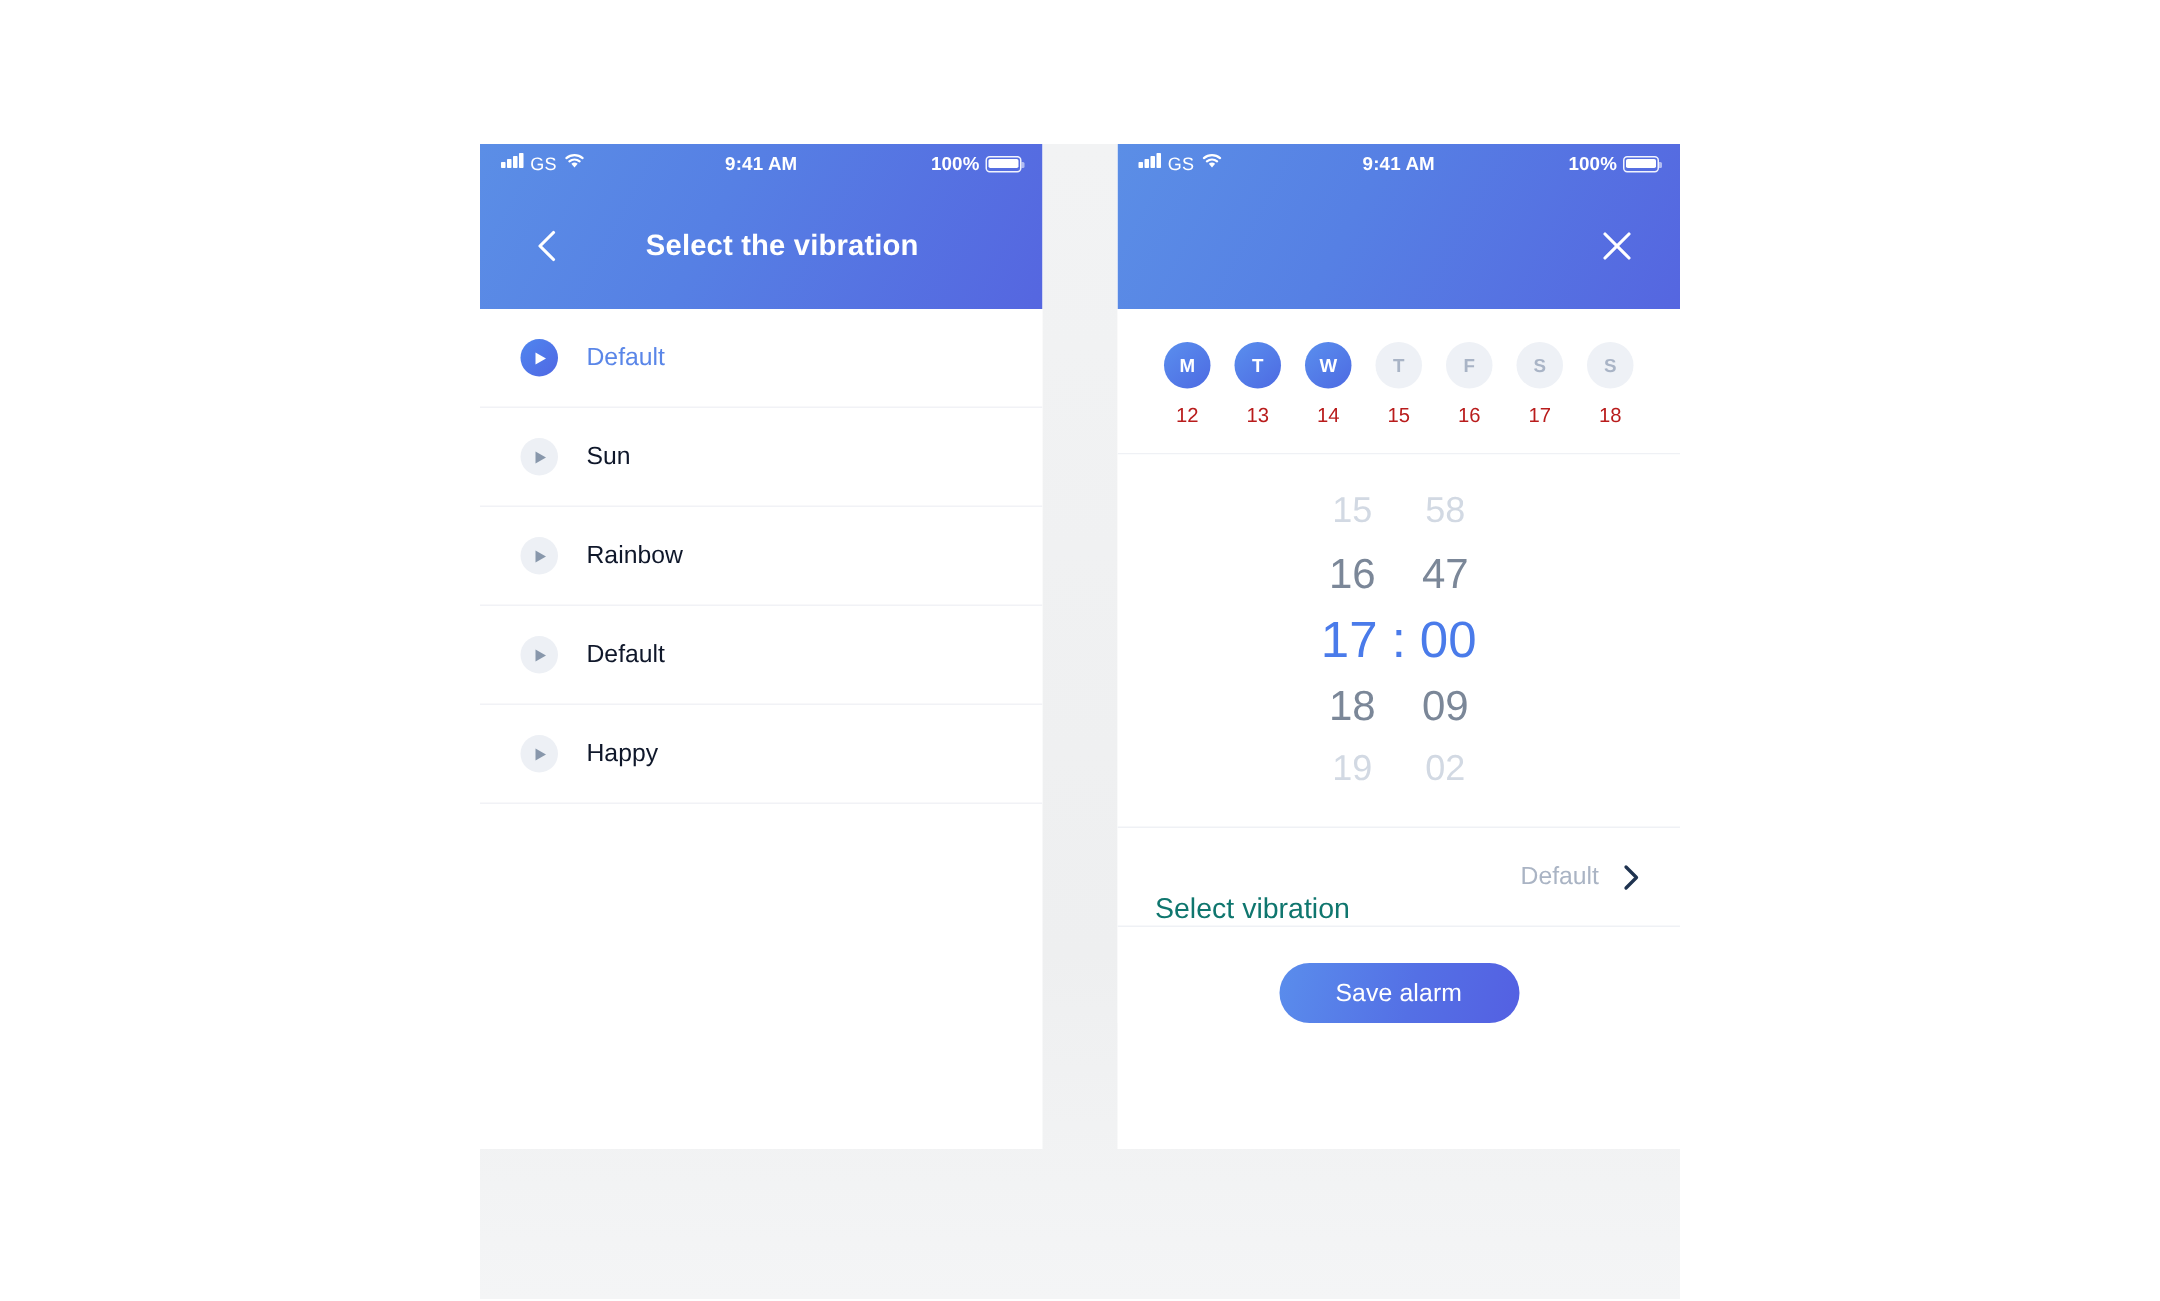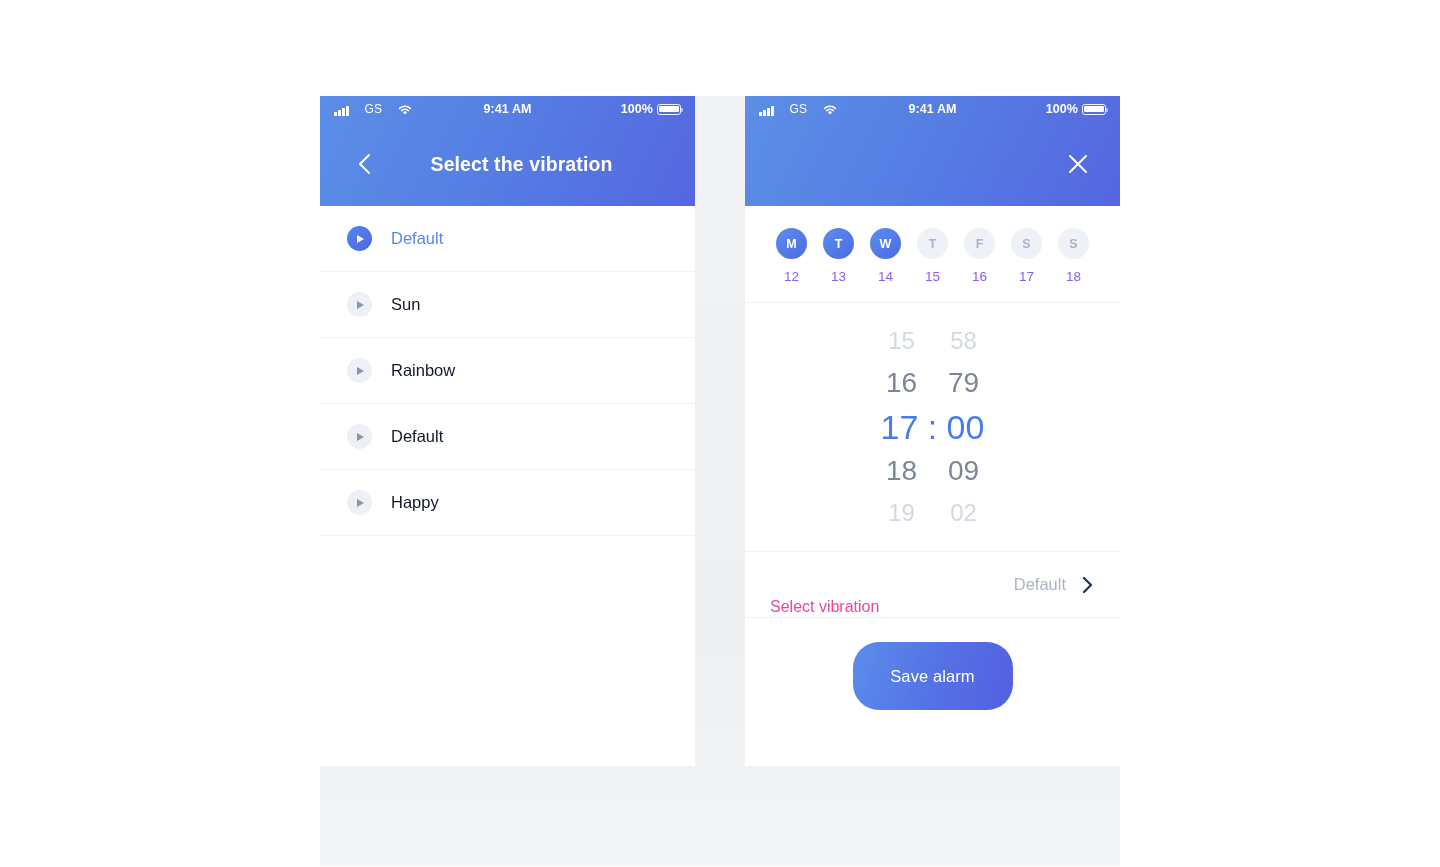--- a/index.html
+++ b/index.html
@@ -48,21 +48,21 @@
     background: transparent;
     display: flex;
     align-items: center;
     padding: 0 14px;
     color: #ffffff;
     font-size: 12.5px;
     font-weight: 600;
     letter-spacing: .1px;
     position: relative;
   }
-  .sb-left { display: flex; align-items: flex-end; gap: 16px; }
+  .sb-left { display: flex; align-items: flex-start; gap: 5px; }
   .sb-center {
     position: absolute;
     left: 0; right: 0;
     text-align: center;
     font-size: 12.5px;
     font-weight: 600;
     pointer-events: none;
   }
   .sb-right {
     margin-left: auto;
@@ -206,21 +206,21 @@
     justify-content: center;
     box-sizing: border-box;
   }
   .day.on .day-circle {
     background: linear-gradient(140deg, #5a8fee 0%, #4d6ae2 100%);
     color: #ffffff;
   }
   .day-num {
     margin-top: 10px;
     font-size: 13.5px;
-    color: #8b5cf6;
+    color: #b91c1c;
     font-weight: 400;
   }
 
   
   .timepicker {
     height: 248px;
     background: #ffffff;
     border-bottom: 1px solid #eff1f5;
     display: flex;
     flex-direction: column;
@@ -252,22 +252,22 @@
   .setting-row {
     height: 66px;
     display: flex;
     align-items: center;
     padding: 0 25px;
     border-bottom: 1px solid #eff1f5;
     box-sizing: border-box;
     background: #ffffff;
   }
   .setting-label {
-    font-size: 16px;
-    color: #ec4899;
+    font-size: 19px;
+    color: #0f766e;
     margin-top: 44px;
   }
   .setting-right {
     margin-left: auto;
     display: flex;
     align-items: center;
     gap: 14px;
   }
   .setting-value {
     font-size: 16.5px;
@@ -290,21 +290,21 @@
   
   .save-wrap {
     background: #ffffff;
     padding: 24px 0 0;
     display: flex;
     justify-content: center;
     flex: 1;
   }
   .save-btn {
     width: 160px;
-    height: 68px;
+    height: 40px;
     border-radius: 26px;
     border: none;
     background: linear-gradient(105deg, #5a8dec 0%, #5470e5 55%, #5460e2 100%);
     color: #ffffff;
     font-size: 16.5px;
     font-family: "Liberation Sans", sans-serif;
     letter-spacing: .1px;
     cursor: pointer;
   }
 </style>
@@ -461,21 +461,21 @@
 
     <div class="timepicker">
       <div class="tp-row far">
         <span class="tp-cell">15</span>
         <span class="tp-colon"></span>
         <span class="tp-cell">58</span>
       </div>
       <div class="tp-row near">
         <span class="tp-cell">16</span>
         <span class="tp-colon"></span>
-        <span class="tp-cell">79</span>
+        <span class="tp-cell">47</span>
       </div>
       <div class="tp-row center">
         <span class="tp-cell">17</span>
         <span class="tp-colon">:</span>
         <span class="tp-cell">00</span>
       </div>
       <div class="tp-row near">
         <span class="tp-cell">18</span>
         <span class="tp-colon"></span>
         <span class="tp-cell">09</span>

